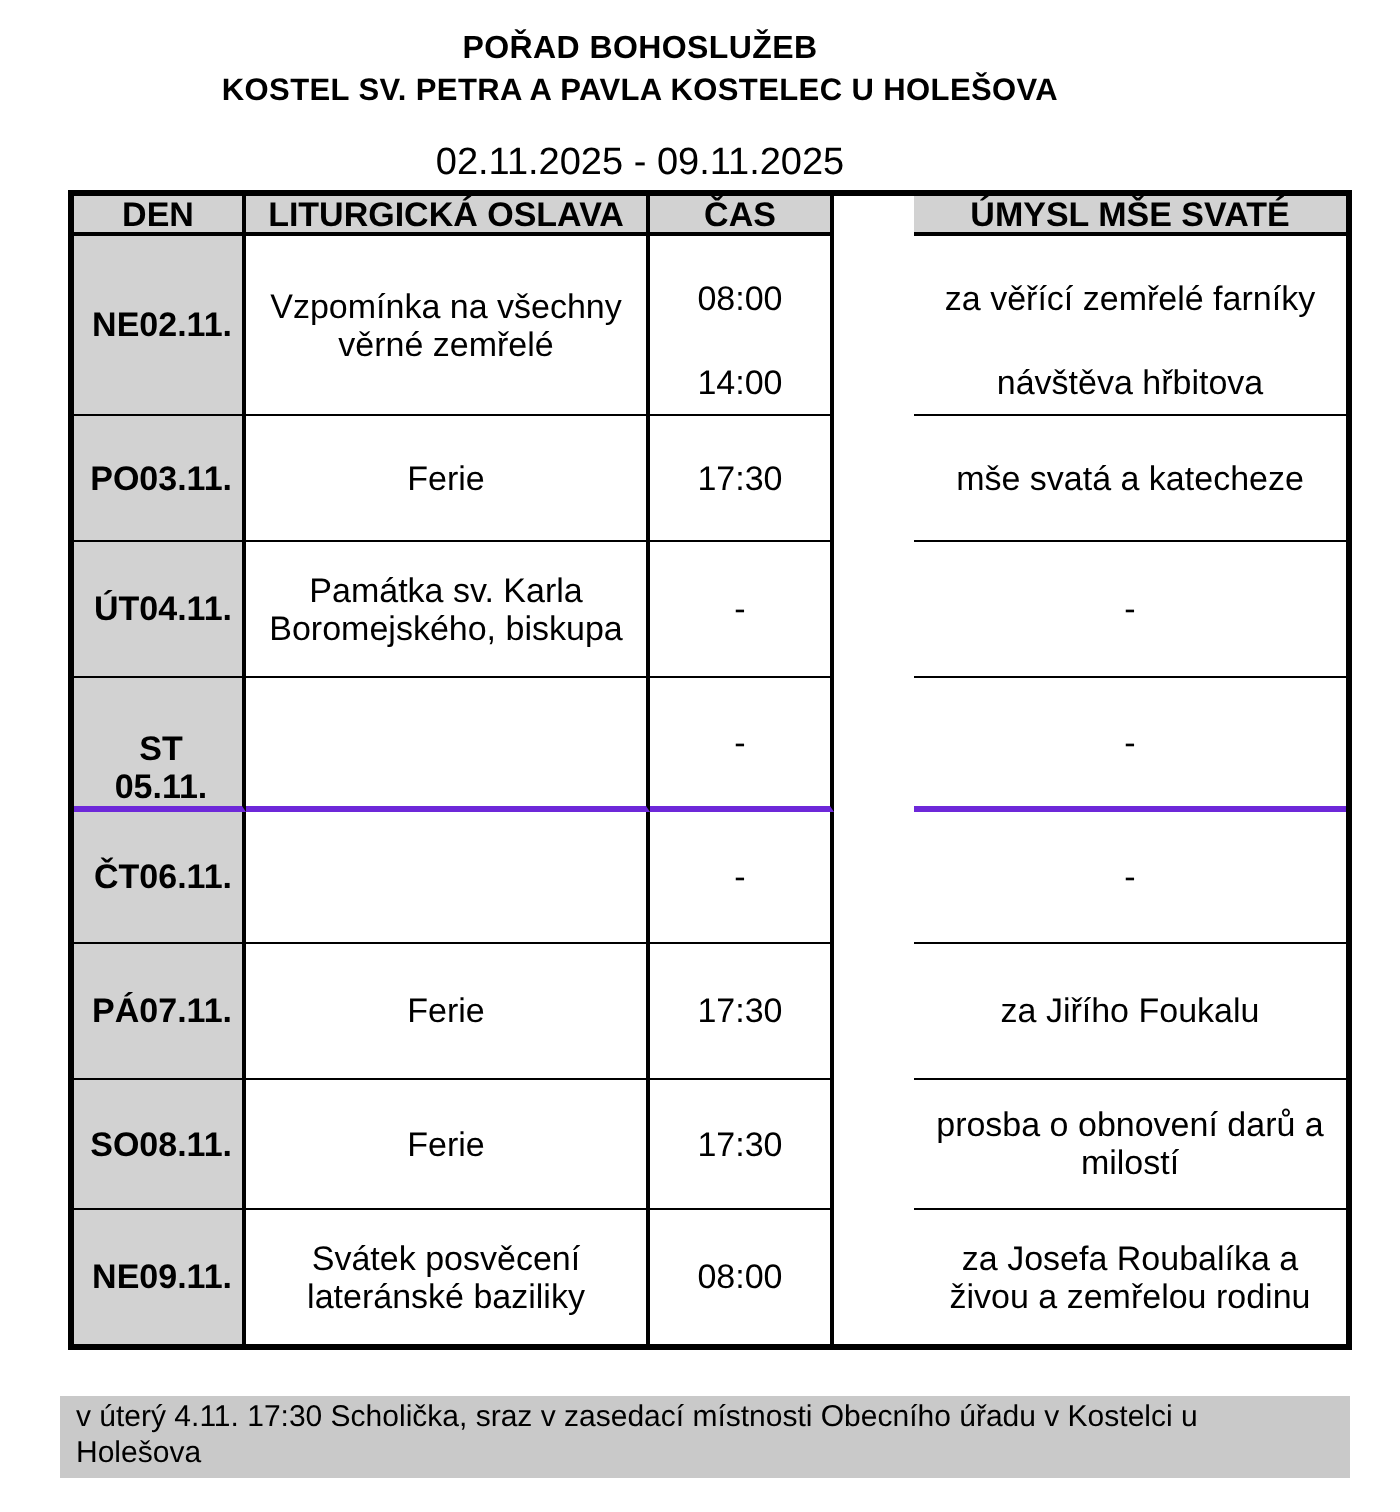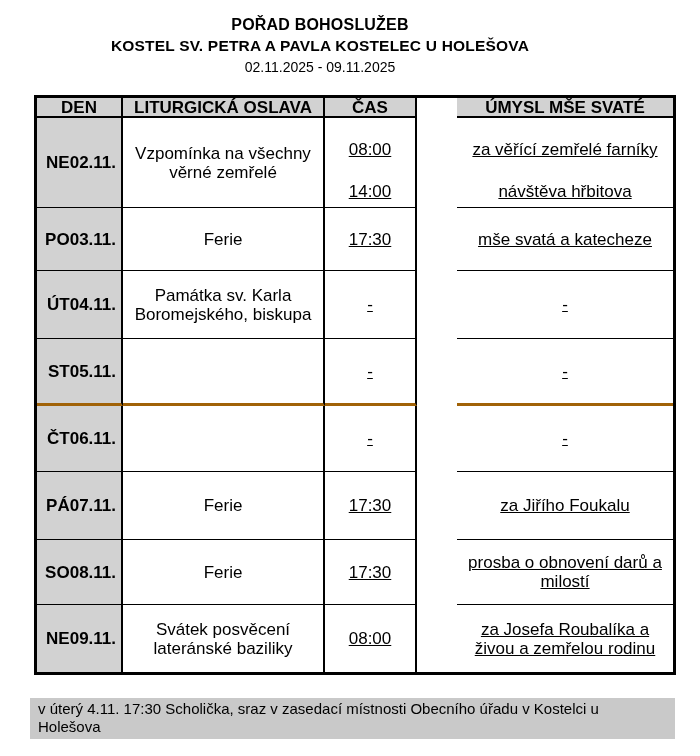--- a/index.html
+++ b/index.html
@@ -31,24 +31,24 @@
     line-height: 21px;
     letter-spacing: 0.2px;
   }
   .title-sub {
     font-size: 15.5px;
     font-weight: 700;
     line-height: 21px;
     letter-spacing: 0.2px;
   }
   .title-dates {
-    font-size: 14px;
+    font-size: 19px;
     font-weight: 400;
     line-height: 21px;
-    margin-top: 1px;
+    margin-top: 15px;
   }
 
   
   .schedule-table {
     position: absolute;
     left: 34px;
     top: 95px;
     width: 642px;
     box-sizing: border-box;
     border: 3px solid #000000;
@@ -63,41 +63,40 @@
     border-bottom: 1px solid #000000;
     display: flex;
     align-items: center;
     justify-content: center;
     overflow: hidden;
     font-size: 17px;
     line-height: 19px;
   }
   .cell.col-last { border-right: none; margin-left: 40px; }
   .cell.row-last { border-bottom: none; }
-  .cell.gray-divider { border-bottom: 3px solid #a16207; }
+  .cell.gray-divider { border-bottom: 3px solid #6d28d9; flex-direction: column; }
 
   .cell.hdr {
     background: #d2d2d2;
     font-weight: 700;
     border-bottom: 2px solid #000000;
   }
   .cell.day {
     background: #d2d2d2;
     font-weight: 700;
     justify-content: flex-end;
     padding: 0 5px 0 8px;
   }
   .cell.feast {
     text-align: center;
     padding: 0 6px;
   }
   .cell.val {
     text-align: center;
     padding: 0 10px;
-    text-decoration: underline;
   }
   .cell.multi {
     flex-direction: column;
     justify-content: flex-end;
     padding-bottom: 6px;
     gap: 23px;
   }
 
   
   .footer-note {

